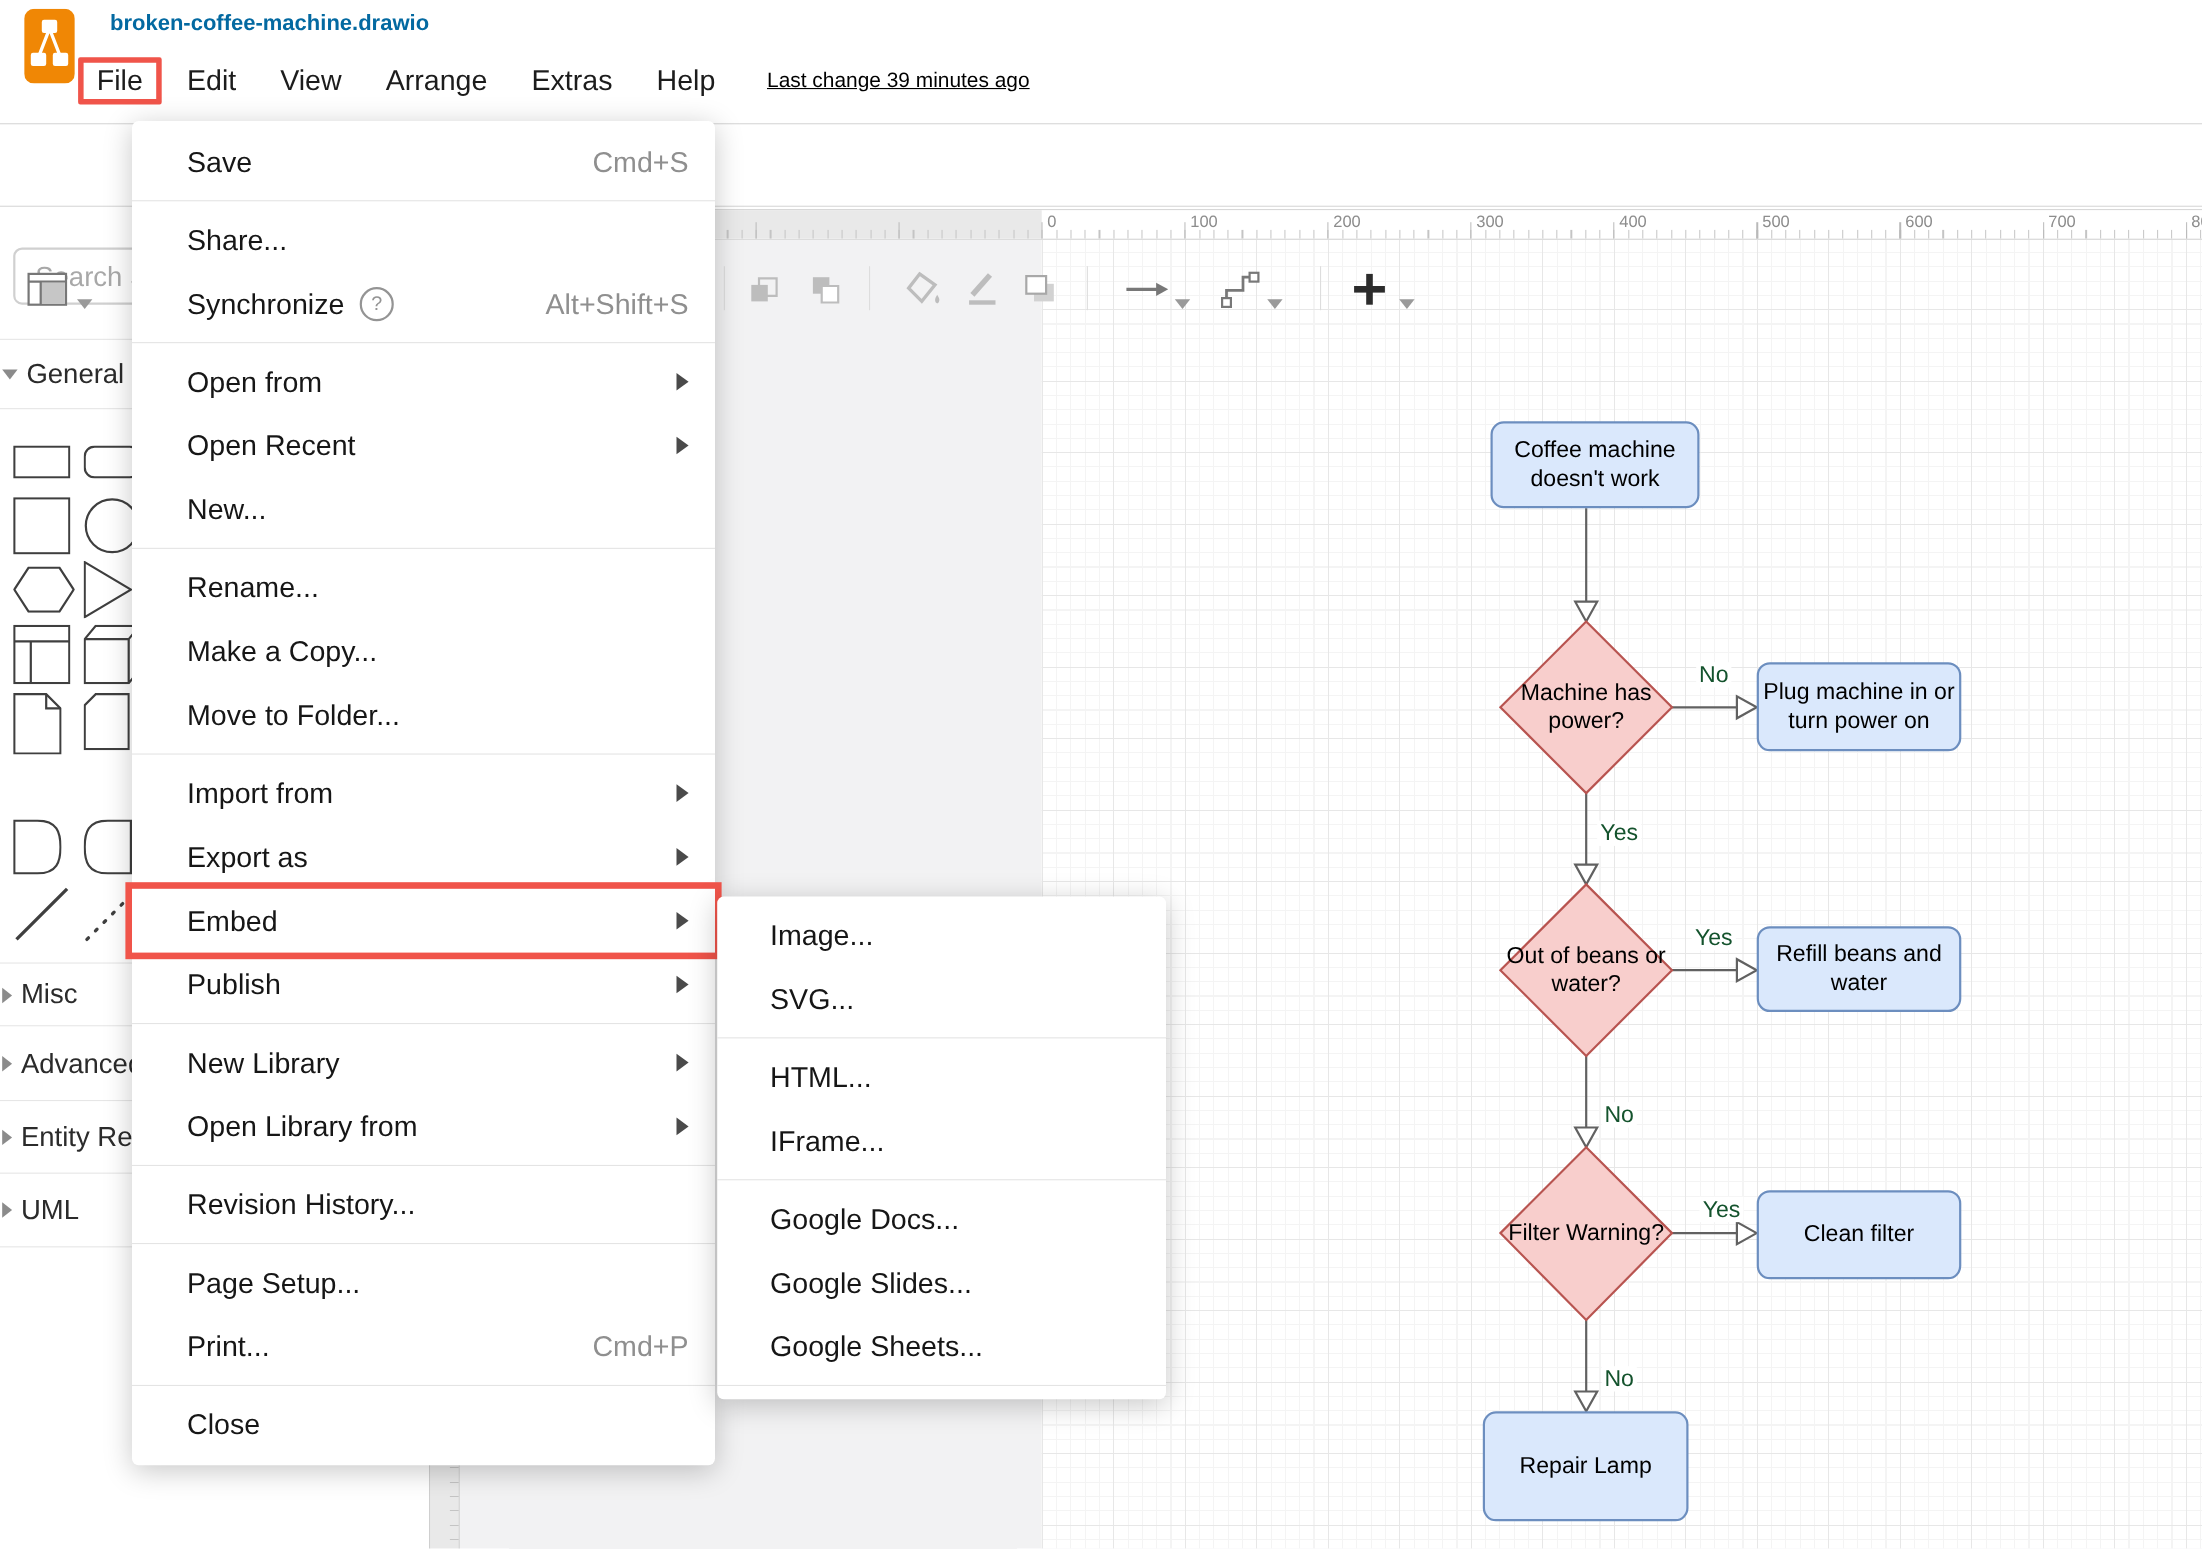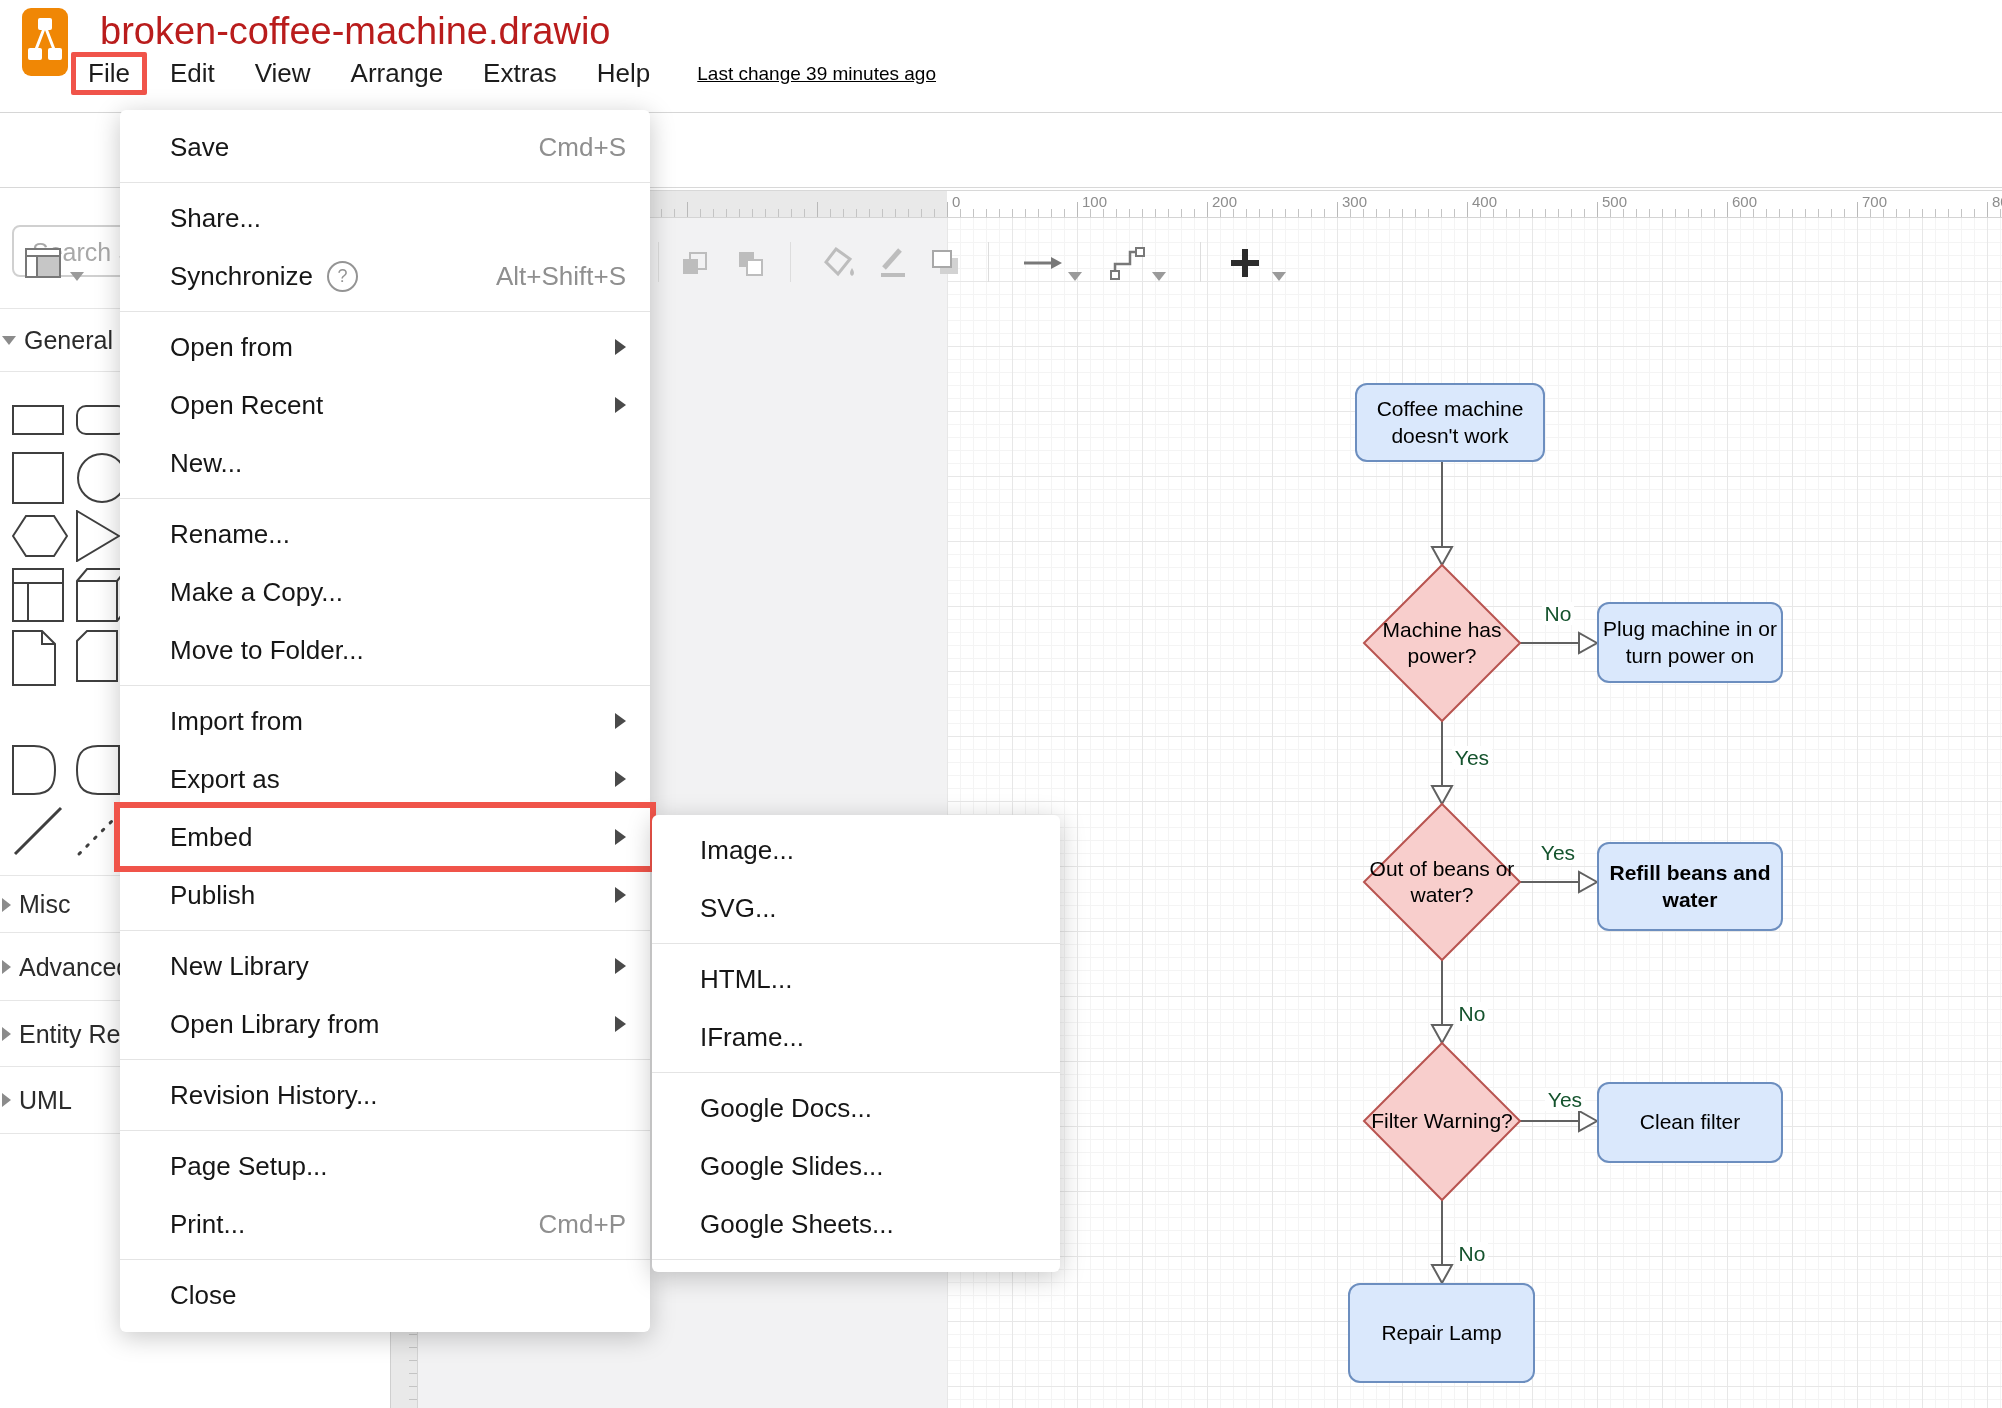--- a/index.html
+++ b/index.html
@@ -2,21 +2,21 @@
 <html><head>
 <meta charset="utf-8">
 <style>
   html,body{margin:0;padding:0;background:#fff;}
   #app{position:relative;width:2002px;height:1408px;overflow:hidden;background:#fff;
        font-family:"Liberation Sans",sans-serif;color:#1c1c1c;}
   
   .header{position:absolute;left:0;top:0;width:2002px;height:112px;background:#fff;
           border-bottom:1px solid #d6d6d6;z-index:10;}
   .logo{position:absolute;left:22px;top:8px;}
-  .doc-title{position:absolute;left:100px;top:10px;font-size:38px;font-weight:400;color:#b91c1c;}
+  .doc-title{position:absolute;left:100px;top:10px;font-size:20px;font-weight:700;color:#0369a1;}
   .menubar{position:absolute;left:88px;top:52px;display:flex;align-items:center;font-size:26px;}
   .mb-item{padding:3px 7px;margin-right:26px;cursor:default;}
   .mb-item.file-box{border:5px solid #f0544a;border-radius:2px;padding:1px 12px;margin-left:-17px;margin-right:16px;}
   .last-change{margin-left:14px;font-size:19px;color:#000000;text-decoration:underline;}
   
   .toolbar{position:absolute;left:0;top:112px;width:2002px;height:75px;background:#fff;
            border-bottom:1px solid #d8d8d8;z-index:9;}
   .tb{position:absolute;top:134px;height:34px;display:flex;align-items:center;}
   .tbsep{position:absolute;top:130px;width:1px;height:40px;background:#ddd;}
   .caret{width:0;height:0;border-left:7px solid transparent;border-right:7px solid transparent;
@@ -133,21 +133,21 @@
         <polygon points="1024,349 1102,427 1024,505 946,427"></polygon>
         <polygon points="1024,588 1102,666 1024,744 946,666"></polygon>
         <polygon points="1024,827 1102,905 1024,984 946,905"></polygon>
       </g>
     </svg>
 
     <div class="fc-box" style="left:937px;top:167px;width:190px;height:79px;">Coffee machine doesn't work</div>
     <div class="fc-dtext" style="left:946px;top:349px;">Machine has power?</div>
     <div class="fc-box" style="left:1179px;top:386px;width:186px;height:81px;">Plug machine in or turn power on</div>
     <div class="fc-dtext" style="left:946px;top:588px;">Out of beans or water?</div>
-    <div class="fc-box" style="left:1179px;top:626px;width:186px;height:89px;font-weight:bold;">Refill beans and water</div>
+    <div class="fc-box" style="left:1179px;top:626px;width:186px;height:78px;">Refill beans and water</div>
     <div class="fc-dtext" style="left:946px;top:827px;">Filter Warning?</div>
     <div class="fc-box" style="left:1179px;top:866px;width:186px;height:81px;">Clean filter</div>
     <div class="fc-box" style="left:930px;top:1067px;width:187px;height:100px;">Repair Lamp</div>
 
     <div class="fc-elabel" style="left:1110px;top:386px;"><span>No</span></div>
     <div class="fc-elabel" style="left:1024px;top:530px;"><span>Yes</span></div>
     <div class="fc-elabel" style="left:1110px;top:625px;"><span>Yes</span></div>
     <div class="fc-elabel" style="left:1024px;top:786px;"><span>No</span></div>
     <div class="fc-elabel" style="left:1117px;top:872px;"><span>Yes</span></div>
     <div class="fc-elabel" style="left:1024px;top:1026px;"><span>No</span></div>

